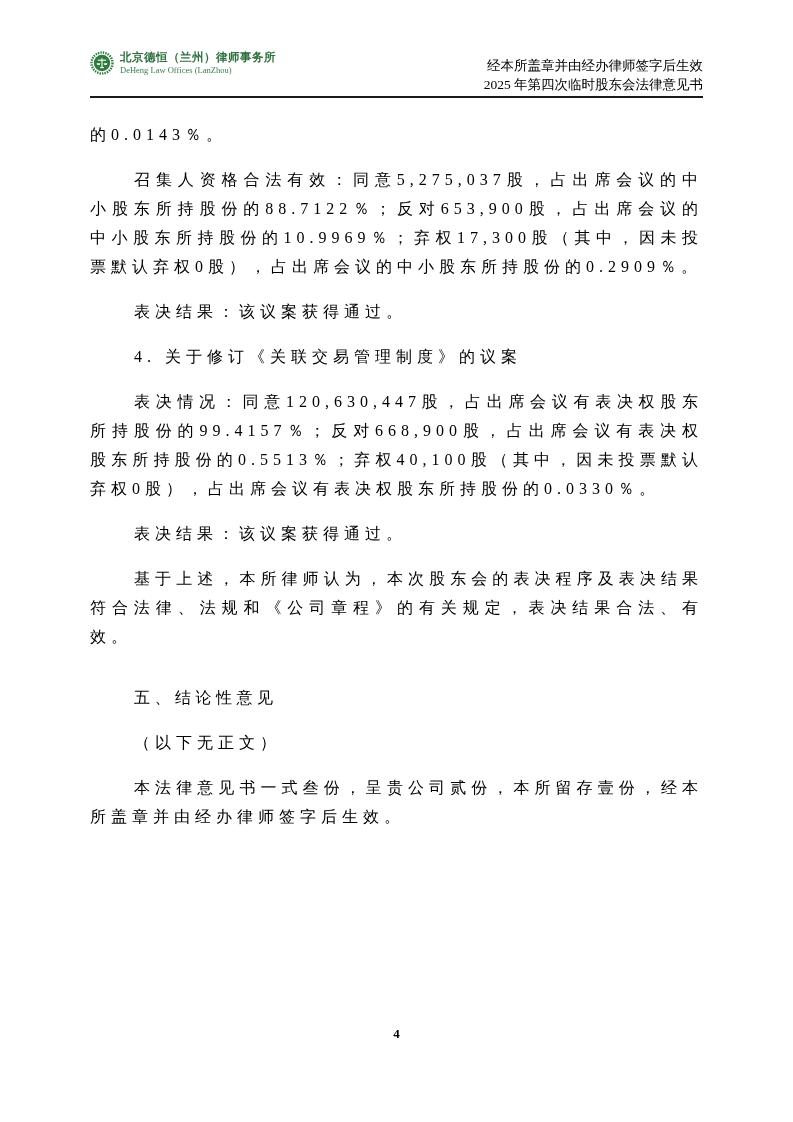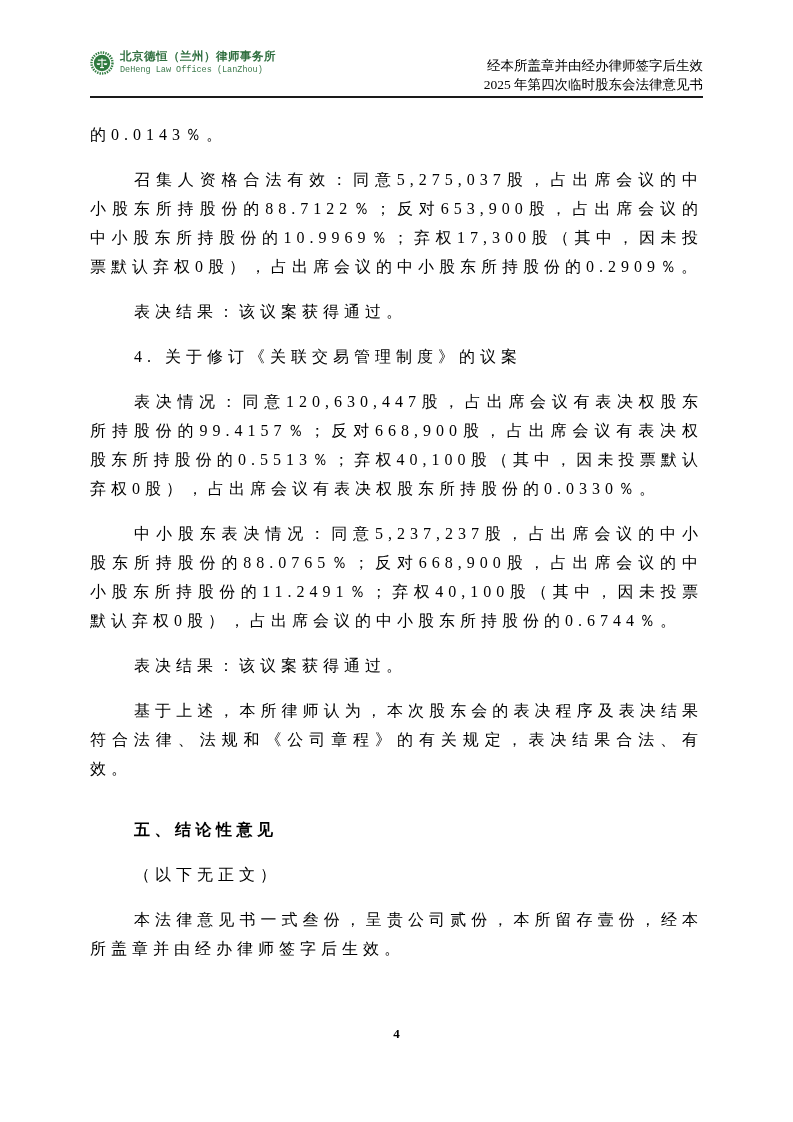--- a/index.html
+++ b/index.html
@@ -23,30 +23,30 @@
     height: 46px;
     border-bottom: 2px solid #1a1a1a;
     display: flex;
     justify-content: space-between;
     align-items: flex-start;
   }
   .firm-block { display: flex; align-items: flex-start; gap: 6px; }
   .firm-logo { width: 24px; height: 24px; flex: 0 0 auto; margin-top: 1px; }
   .firm-names { display: flex; flex-direction: column; }
   .firm-name-cn {
-    font-family: Liberation Mono, monospace;
+    font-family: Liberation Sans, sans-serif;
     font-weight: bold;
     font-size: 11.5px;
     line-height: 14px;
     color: #2f6e3f;
     letter-spacing: 0.5px;
     white-space: nowrap;
   }
   .firm-name-en {
-    font-family: Liberation Mono, monospace;
+    font-family: Liberation Serif, serif;
     font-size: 8.5px;
     line-height: 12px;
     color: #3c7a4c;
     white-space: nowrap;
   }
   .doc-title {
     text-align: right;
     font-size: 13.5px;
     line-height: 19px;
     padding-top: 6px;
@@ -62,21 +62,21 @@
   .doc-body p {
     margin: 0 0 16px 0;
     font-size: 16px;
     line-height: 29px;
     letter-spacing: 5px;
     text-align: justify;
     text-justify: inter-character;
   }
   .doc-body p.indent { text-indent: 44px; }
   .doc-body p.bold {
-    font-weight: bold;
+    font-weight: normal;
     font-family: "Liberation Sans", "DejaVu Sans", sans-serif;
     letter-spacing: 4.5px;
     margin-top: 32px;
   }
   
   .footer {
     position: absolute;
     left: 0;
     right: 0;
     top: 1026px;
@@ -116,21 +116,20 @@
     </div>
   </div>
 
   <div class="doc-body">
 
   <p>的0.0143％。</p>
       <p class="indent">召集人资格合法有效：同意5,275,037股，占出席会议的中小股东所持股份的88.7122％；反对653,900股，占出席会议的中小股东所持股份的10.9969％；弃权17,300股（其中，因未投票默认弃权0股），占出席会议的中小股东所持股份的0.2909％。</p>
       <p class="indent">表决结果：该议案获得通过。</p>
       <p class="indent">4. 关于修订《关联交易管理制度》的议案</p>
       <p class="indent">表决情况：同意120,630,447股，占出席会议有表决权股东所持股份的99.4157％；反对668,900股，占出席会议有表决权股东所持股份的0.5513％；弃权40,100股（其中，因未投票默认弃权0股），占出席会议有表决权股东所持股份的0.0330％。</p>
-      <p class="indent">中小股东表决情况：同意5,237,237股，占出席会议的中小股东所持股份的88.0765％；反对668,900股，占出席会议的中小股东所持股份的11.2491％；弃权40,100股（其中，因未投票默认弃权0股），占出席会议的中小股东所持股份的0.6744％。</p>
       <p class="indent">表决结果：该议案获得通过。</p>
       <p class="indent">基于上述，本所律师认为，本次股东会的表决程序及表决结果符合法律、法规和《公司章程》的有关规定，表决结果合法、有效。</p>
       <p class="indent bold">五、结论性意见</p>
       <p class="indent">（以下无正文）</p>
       <p class="indent">本法律意见书一式叁份，呈贵公司贰份，本所留存壹份，经本所盖章并由经办律师签字后生效。</p>
     </div>
 
   <div class="footer">
     <span>4</span>
   </div>

